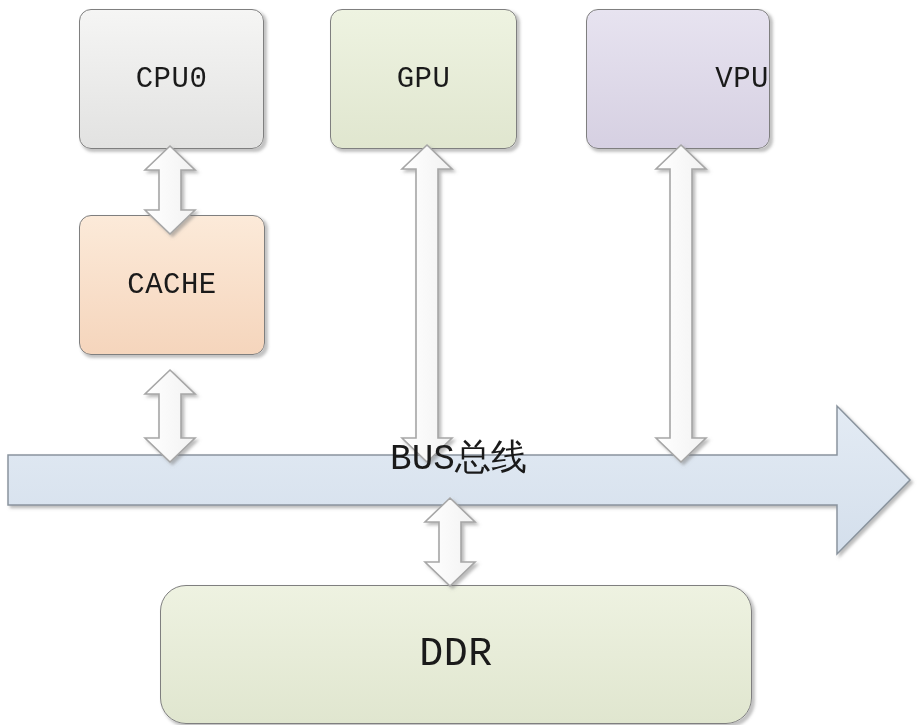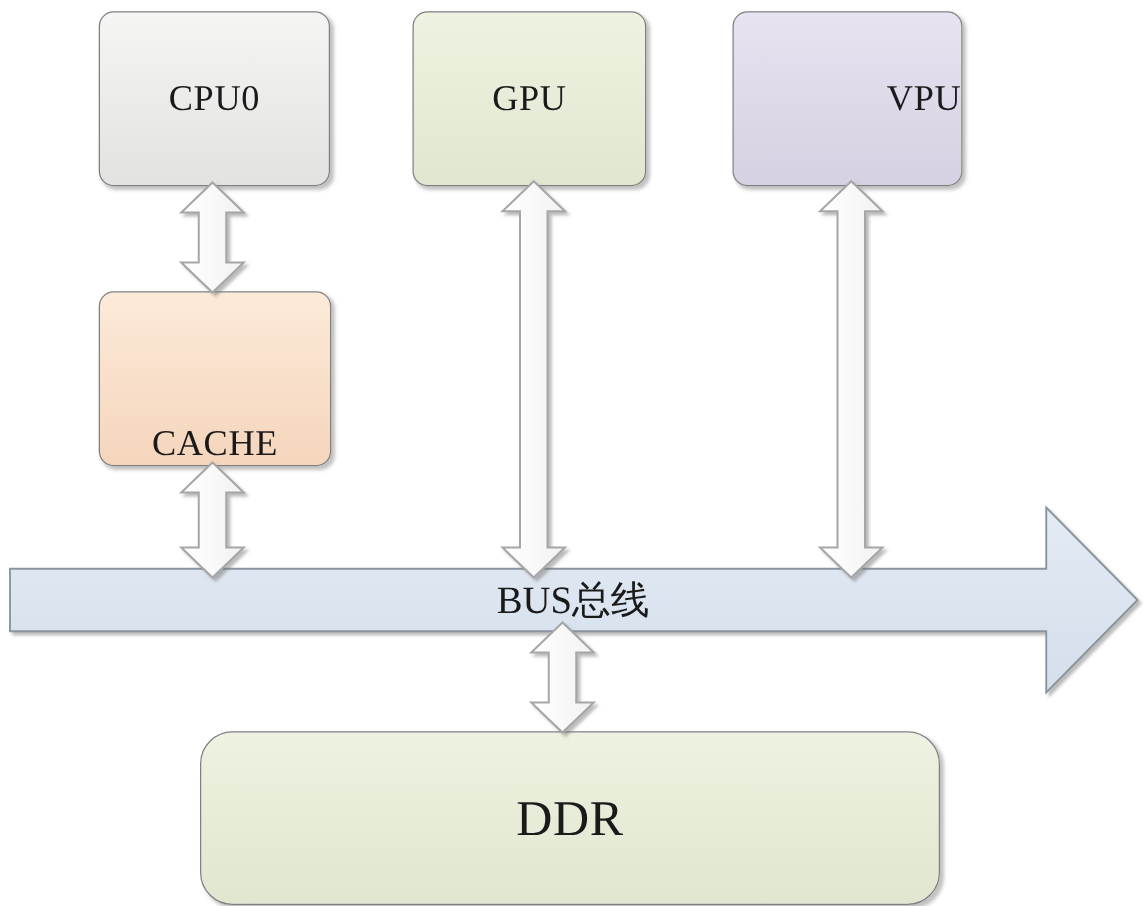--- a/index.html
+++ b/index.html
@@ -2,58 +2,58 @@
 <html><head>
 <meta charset="utf-8">
 <style>
   html, body { margin: 0; padding: 0; background: #ffffff; }
   #canvas {
     position: relative;
     width: 917px;
     height: 725px;
     background: #ffffff;
     overflow: hidden;
-    font-family: Liberation Serif, serif;
+    font-family: Liberation Mono, monospace;
     color: #1a1a1a;
   }
   .node {
     position: absolute;
     display: flex;
     align-items: center;
     justify-content: center;
     border: 1.4px solid #7f7f7f;
     border-radius: 12px;
     box-shadow: 2.5px 2.5px 3px rgba(120,120,120,0.45);
     font-size: 29px;
     letter-spacing: 0.5px;
   }
   #node-cpu0  { left: 79px;  top: 9px;   width: 183px; height: 138px;
                 background: linear-gradient(#f5f5f4, #e2e2e1); }
   #node-gpu   { left: 330px; top: 9px;   width: 185px; height: 138px;
                 background: linear-gradient(#eef3e1, #e0e6cf); }
   #node-vpu   { left: 586px; top: 9px;   width: 182px; height: 138px;
                 background: linear-gradient(#e7e3f0, #d6d0e2); justify-content: flex-end; }
-  #node-cache { left: 79px;  top: 233px; width: 184px; height: 138px;
-                background: linear-gradient(#fcead9, #f5d5bc); align-items: flex-end; }
+  #node-cache { left: 79px;  top: 215px; width: 184px; height: 138px;
+                background: linear-gradient(#fcead9, #f5d5bc); }
   #node-ddr   { left: 160px; top: 585px; width: 590px; height: 137px;
                 border-radius: 26px; font-size: 40px;
                 background: linear-gradient(#eef2e1, #e0e6cf); }
   #arrow-layer {
     position: absolute;
     left: 0; top: 0;
     width: 917px; height: 725px;
   }
   #bus-label {
     position: absolute;
-    left: 0; top: 455px;
+    left: 0; top: 432px;
     width: 917px; height: 50px;
     display: flex;
     align-items: center;
     justify-content: center;
-    font-size: 31px;
+    font-size: 36px;
     z-index: 5;
     pointer-events: none;
   }
 </style>
 </head>
 <body>
 
 <div id="canvas">
 
   <div class="node" id="node-cpu0">

